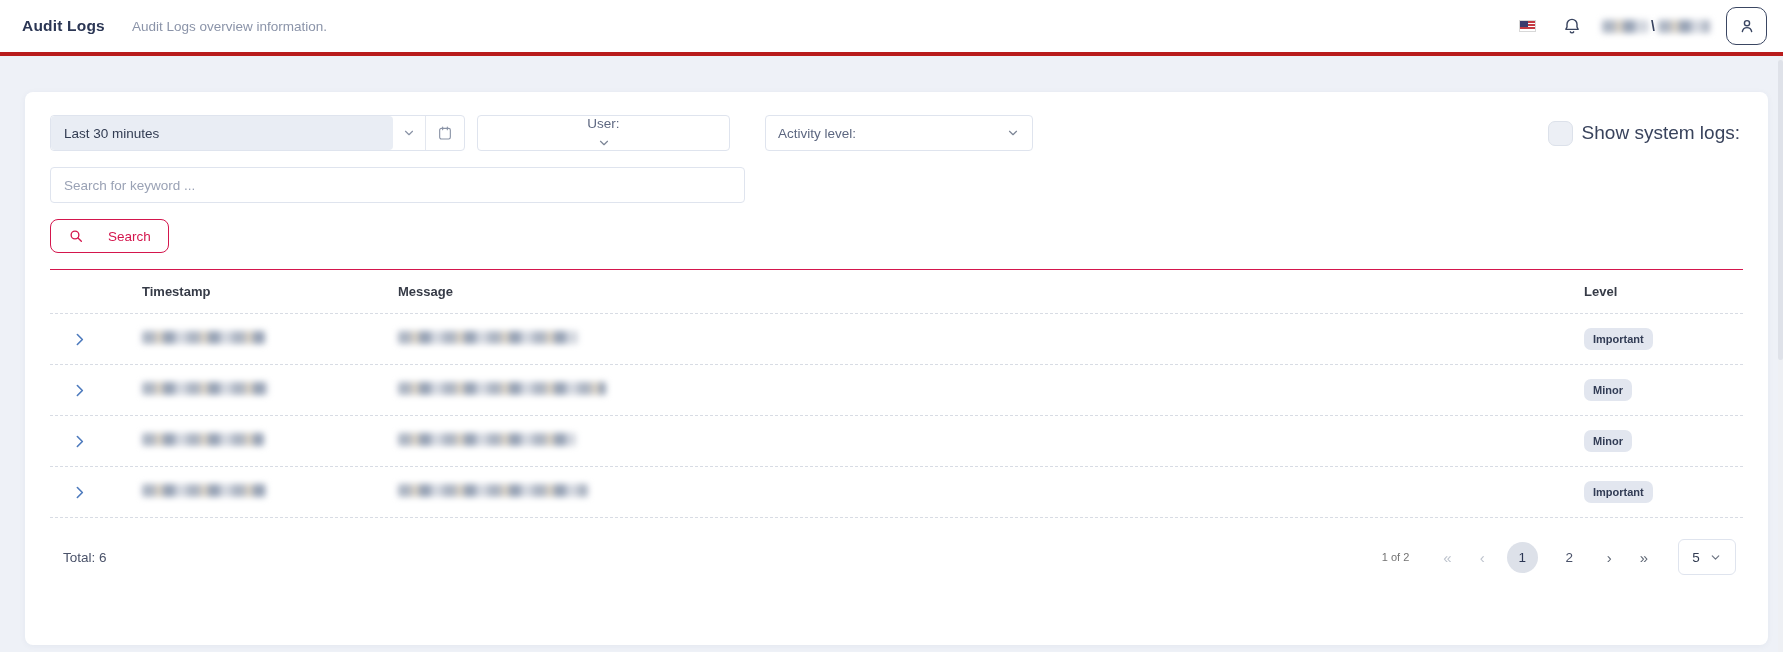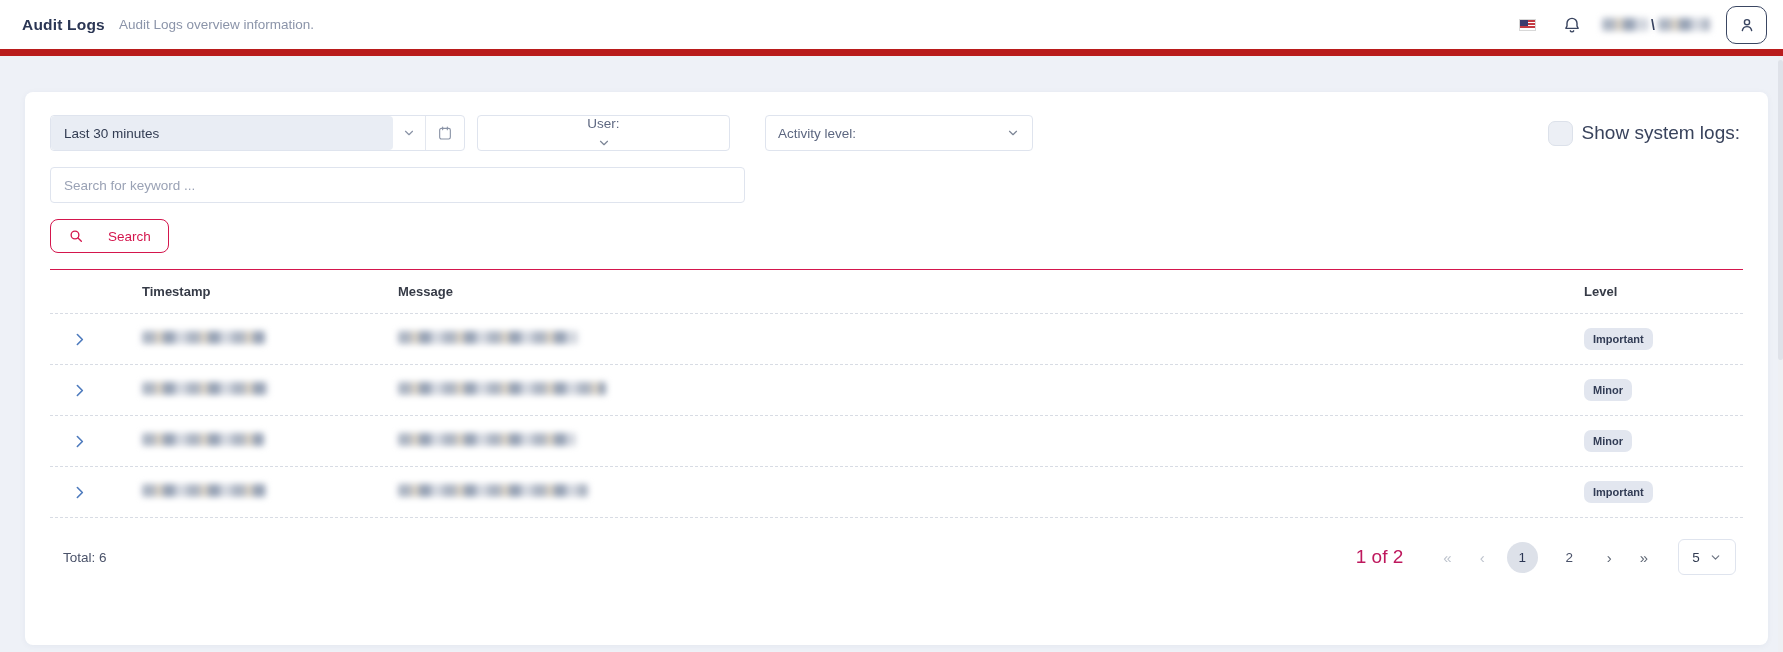--- a/index.html
+++ b/index.html
@@ -5,22 +5,22 @@
   * { margin:0; padding:0; box-sizing:border-box; }
   html,body { width:1783px; height:652px; overflow:hidden; }
   body {
     font-family:"Liberation Sans", sans-serif;
     background:#eef1f7;
     color:#2e3a56;
     position:relative;
   }
   
   .topbar {
-    height:56px; background:#ffffff; border-bottom:7px solid #b91c1c;
-    display:flex; align-items:center; padding:0 16px 0 22px;
+    height:56px; background:#ffffff; border-bottom:4px solid #b91c1c;
+    display:flex; align-items:center; padding:0 16px 0 22px;gap:13px;
   }
   .page-title { font-size:15.5px; font-weight:bold; color:#2b3654; letter-spacing:.2px; }
   .page-subtitle { font-size:13.5px; color:#8b94a9; margin-left:14px; }
   .topbar-right { margin-left:auto; display:flex; align-items:center; }
   .flag { width:17px; height:12px; position:relative; border:1px solid #d8d8d8;
           background:repeating-linear-gradient(180deg,#c43a43 0 1.6px,#ffffff 1.6px 3.2px); }
   .flag .canton { position:absolute; left:0; top:0; width:8px; height:6px; background:#3c3b6e; }
   .icon-btn { background:none; border:none; cursor:pointer; display:flex; align-items:center; }
   .bell { margin-left:26px; }
   .user-chip { margin-left:20px; display:flex; align-items:center; gap:3px; }
@@ -66,21 +66,21 @@
   .tbl-header, .tbl-row { display:grid; grid-template-columns:92px 256px 1fr 168px; align-items:center; }
   .tbl-header { height:44px; border-bottom:1px dashed #d8dce4; font-size:13px; font-weight:bold; color:#363b47; }
   .tbl-row { height:51px; border-bottom:1px dashed #d8dce4; }
   .expander { background:none; border:none; cursor:pointer; padding:0 0 0 21px; display:flex; align-items:center; width:fit-content; }
   .badge { display:inline-block; background:#e2e6ef; color:#323c55; font-size:11px; font-weight:bold;
            padding:5px 9px; border-radius:7px; margin-left:9px; }
   
   .tbl-footer { display:flex; align-items:center; margin-top:19px; height:40px; }
   .total { font-size:13.5px; color:#4a5269; margin-left:13px; }
   .pagination { margin-left:auto; display:flex; align-items:center; margin-right:7px; }
-  .page-info { font-size:19px; color:#be185d; margin-right:26px; }
+  .page-info { font-size:11px; color:#737373; margin-right:20px; }
   .pg-btn { background:none; border:none; font-size:15px; color:#5f6775; cursor:pointer;
             padding:0; margin:0 14px; font-family:"Liberation Sans",sans-serif; }
   .pg-btn.disabled { color:#bdc3cd; }
   .pg-num { width:31px; height:31px; border-radius:50%; background:none; border:none; font-size:13.5px;
             color:#4a5269; cursor:pointer; margin:0 8px; font-family:"Liberation Sans",sans-serif; }
   .pg-num.active { background:#dde1e9; color:#2b3654; }
   .page-size { width:58px; height:36px; border:1px solid #dfe4ee; border-radius:6px; background:#fff;
                display:flex; align-items:center; justify-content:center; gap:9px; font-size:13.5px;
                color:#323c52; cursor:pointer; margin-left:16px; font-family:"Liberation Sans",sans-serif; }
   

